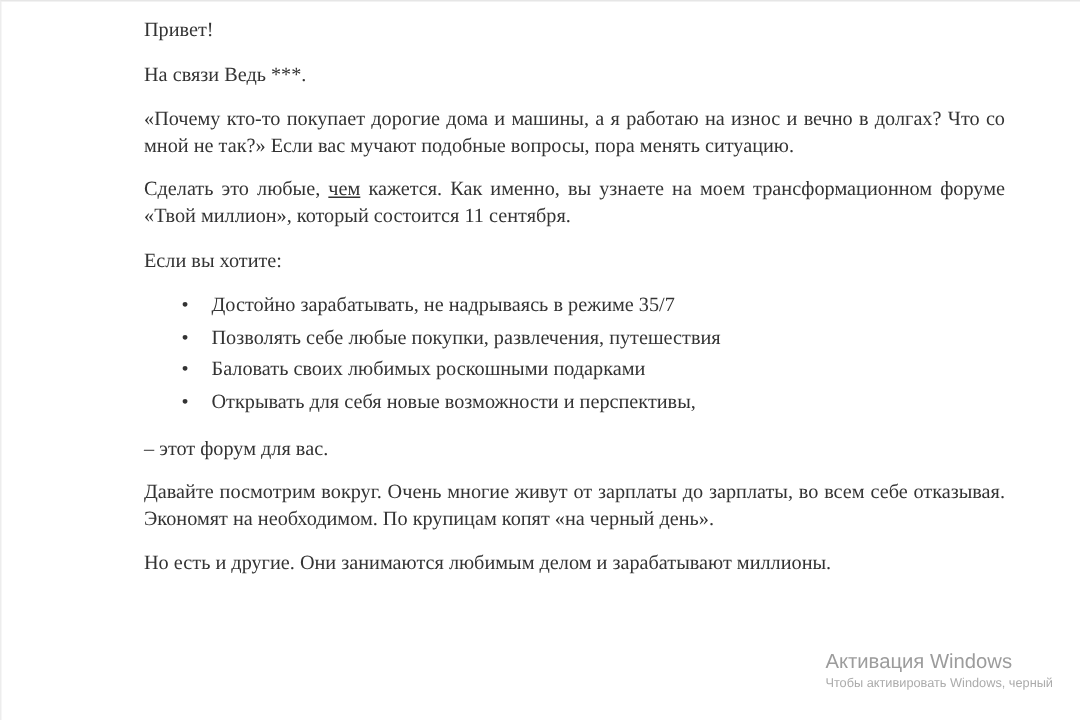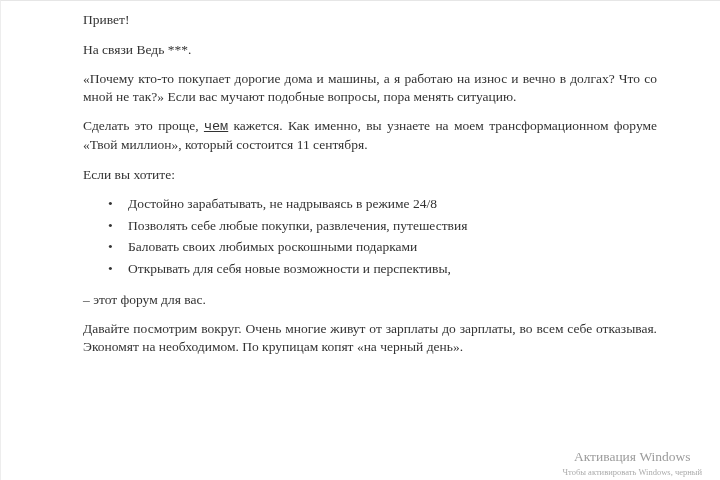--- a/index.html
+++ b/index.html
@@ -10,52 +10,52 @@
     background: #ffffff;
     overflow: hidden;
     box-sizing: border-box;
     border-top: 1px solid #e6e6e6;
     border-left: 1px solid #ededed;
     font-family: "Liberation Serif", serif;
     color: #333333;
   }
   .doc {
     position: absolute;
-    left: 82px;
+    left: 95px;
     top: 10px;
     width: 574px;
     font-size: 13.5px;
     line-height: 17.6px;
   }
   .doc p {
     margin: 0 0 12px 0;
     text-align: justify;
   }
   .doc p.short { text-align: left; }
-  .underlined-word { text-decoration: underline; font-family: Liberation Mono, monospace; }
+  .underlined-word { text-decoration: underline; }
   ul.bullet-list {
     list-style: none;
     margin: 0 0 13px 0;
     padding: 0 0 0 25px;
   }
   ul.bullet-list li {
     display: flex;
     margin: 0 0 4px 0;
     text-align: left;
   }
   .bullet-marker {
     flex: none;
     width: 20px;
   }
   .watermark {
     position: absolute;
     right: 18px;
-    bottom: 3px;
-    font-family: Liberation Serif, serif;
-    text-align: center;
+    bottom: 20px;
+    font-family: Liberation Sans, sans-serif;
+    text-align: left;
     white-space: nowrap;
   }
   .wm-title {
     font-size: 13.5px;
     color: #9c9c9c;
     margin-bottom: 2px;
   }
   .wm-sub {
     font-size: 8.5px;
     color: #ababab;
@@ -67,48 +67,49 @@
 <div class="page">
 
   <div class="doc">
 
     <p class="short">Привет!</p>
 
     <p class="short">На связи Ведь ***.</p>
 
     <p>«Почему кто-то покупает дорогие дома и машины, а я работаю на износ и вечно в долгах? Что со мной не так?» Если вас мучают подобные вопросы, пора менять ситуацию.</p>
 
-    <p><span>Сделать это проще, </span><span class="underlined-word">чем</span><span> кажется. Как именно, вы узнаете на моем трансформационном форуме «Твой миллион», который состоится 11 сентября.</span></p>
+    <p><span>Сделать это любые, </span><span class="underlined-word">чем</span><span> кажется. Как именно, вы узнаете на моем трансформационном форуме «Твой миллион», который состоится 11 сентября.</span></p>
 
 
     <p class="short">Если вы хотите:</p>
 
     <ul class="bullet-list">
       <li>
         <span class="bullet-marker">•</span>
-        <span>Достойно зарабатывать, не надрываясь в режиме 24/8</span>
+        <span>Достойно зарабатывать, не надрываясь в режиме 35/7</span>
       </li>
       <li>
         <span class="bullet-marker">•</span>
         <span>Позволять себе любые покупки, развлечения, путешествия</span>
       </li>
       <li>
         <span class="bullet-marker">•</span>
         <span>Баловать своих любимых роскошными подарками</span>
       </li>
       <li>
         <span class="bullet-marker">•</span>
         <span>Открывать для себя новые возможности и перспективы,</span>
       </li>
     </ul>
 
     <p class="short">– этот форум для вас.</p>
 
     <p>Давайте посмотрим вокруг. Очень многие живут от зарплаты до зарплаты, во всем себе отказывая. Экономят на необходимом. По крупицам копят «на черный день».</p>
 
+    <p class="short">Но есть и другие. Они занимаются любимым делом и зарабатывают миллионы.</p>
 
   </div>
 
   <div class="watermark">
     <div class="wm-title">Активация Windows</div>
     <div class="wm-sub">Чтобы активировать Windows, черный</div>
   </div>
 
 </div>
 

